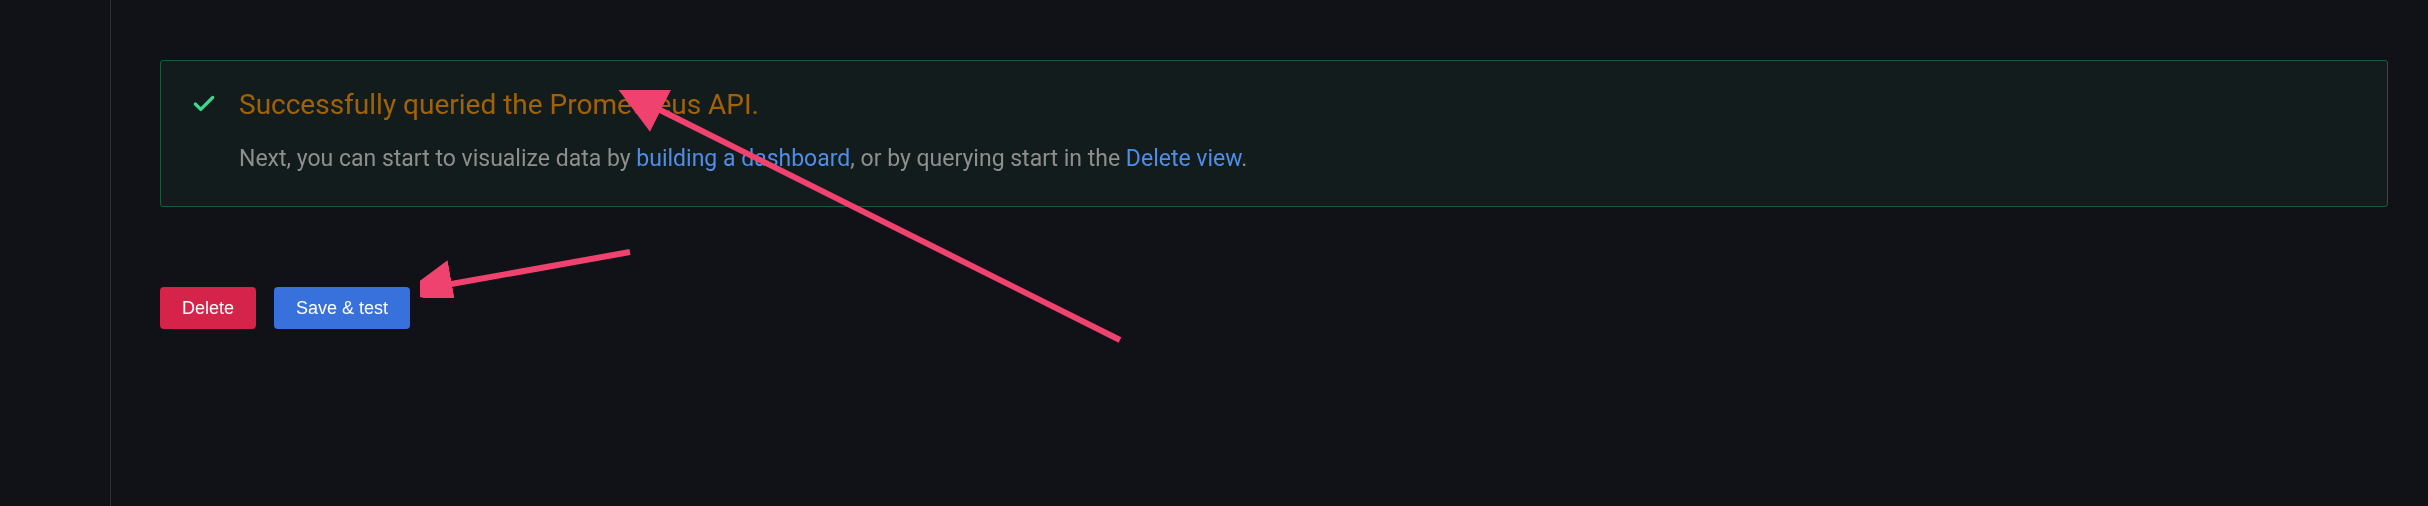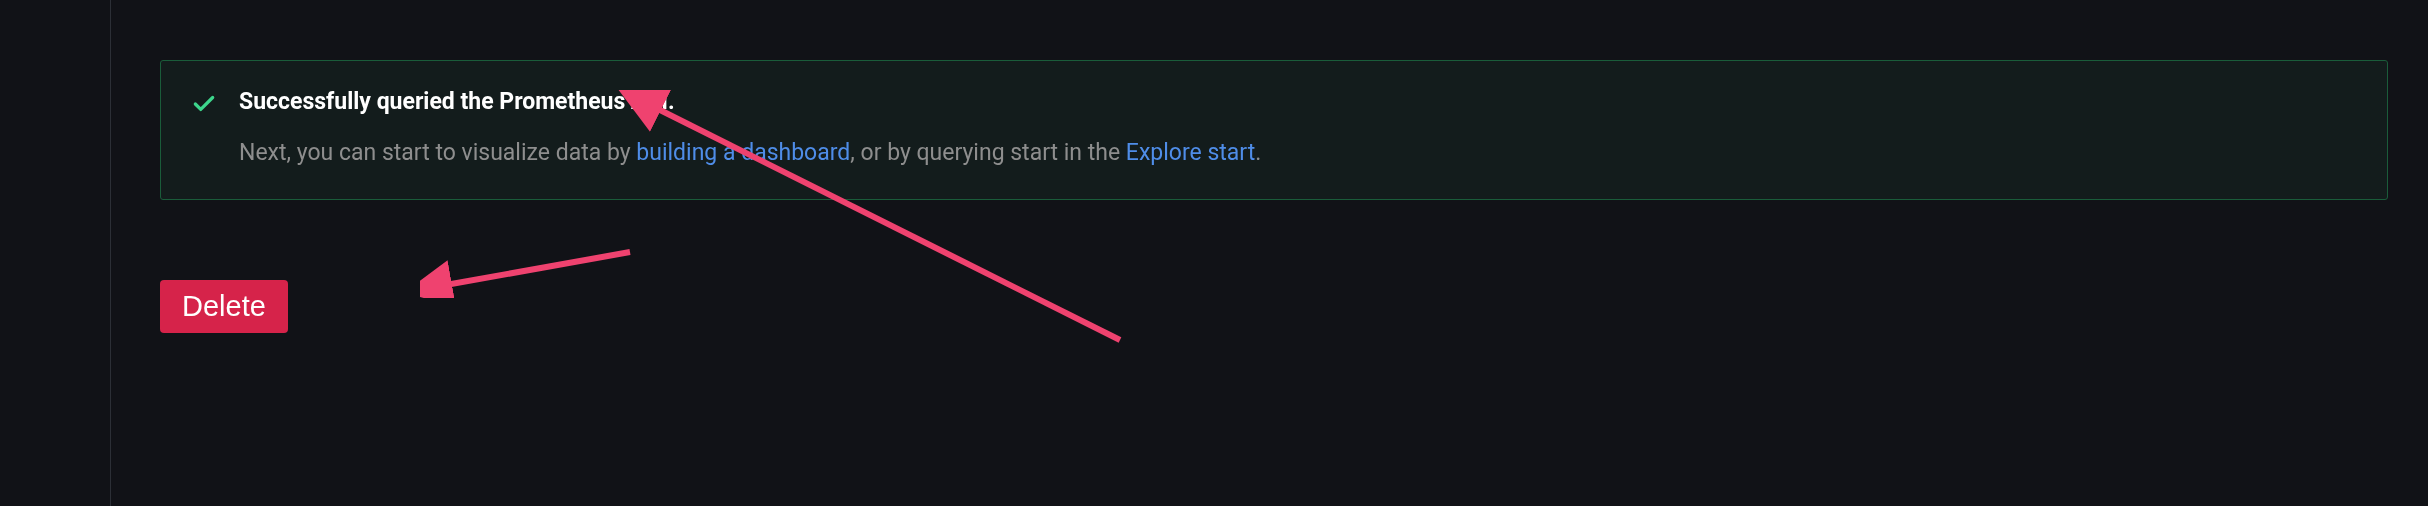--- a/index.html
+++ b/index.html
@@ -40,42 +40,42 @@
       margin-bottom: 80px;
     }
     .check-icon {
       flex-shrink: 0;
       margin-top: 4px;
     }
     .alert-body {
       flex: 1;
     }
     .alert-title {
-      color: #ffffff;
-      font-size: 23px;
-      font-weight: 700;
+      color: #a16207;
+      font-size: 28px;
+      font-weight: 400;
       margin-bottom: 20px;
       line-height: 1.3;
     }
     .alert-text {
       color: #8e8e8e;
       font-size: 23px;
       line-height: 1.4;
     }
     .alert-text a {
       color: #4f8de8;
       text-decoration: none;
       cursor: pointer;
     }
     .button-row {
       display: flex;
       gap: 18px;
     }
     .btn {
-      font-size: 29px;
+      font-size: 18px;
       font-weight: 500;
       padding: 12px 22px;
       border: none;
       border-radius: 4px;
       color: #ffffff;
       cursor: pointer;
       line-height: 1;
     }
     .btn-delete {
       background: #d6234a;
@@ -109,27 +109,28 @@
 
   <div class="alert-success">
     <span class="check-icon">
       <svg width="26" height="26" viewBox="0 0 24 24" fill="none" stroke="#3dd68c" stroke-width="3" stroke-linecap="round" stroke-linejoin="round">
         <polyline points="4 12 9 17 20 6"></polyline>
       </svg>
     </span>
     <div class="alert-body">
       <div class="alert-title">Successfully queried the Prometheus API.</div>
       <div class="alert-text">
-        <span>Next, you can start to visualize data by </span><a>building a dashboard</a><span>, or by querying start in the </span><a>Explore start</a><span>.</span>
+        <span>Next, you can start to visualize data by </span><a>building a dashboard</a><span>, or by querying start in the </span><a>Delete view</a><span>.</span>
       </div>
     </div>
   </div>
 
   <div class="button-row">
     <button class="btn btn-delete">Delete</button>
+    <button class="btn btn-save">Save &amp; test</button>
   </div>
 
 </div>
 
 <svg class="arrow-overlay arrow1" viewBox="0 0 720 260">
   <defs>
     <marker id="ah1" markerWidth="8" markerHeight="8" refX="2" refY="4" orient="auto">
       <polygon points="0 0, 8 4, 0 8" fill="#ef426f"></polygon>
     </marker>
   </defs>

